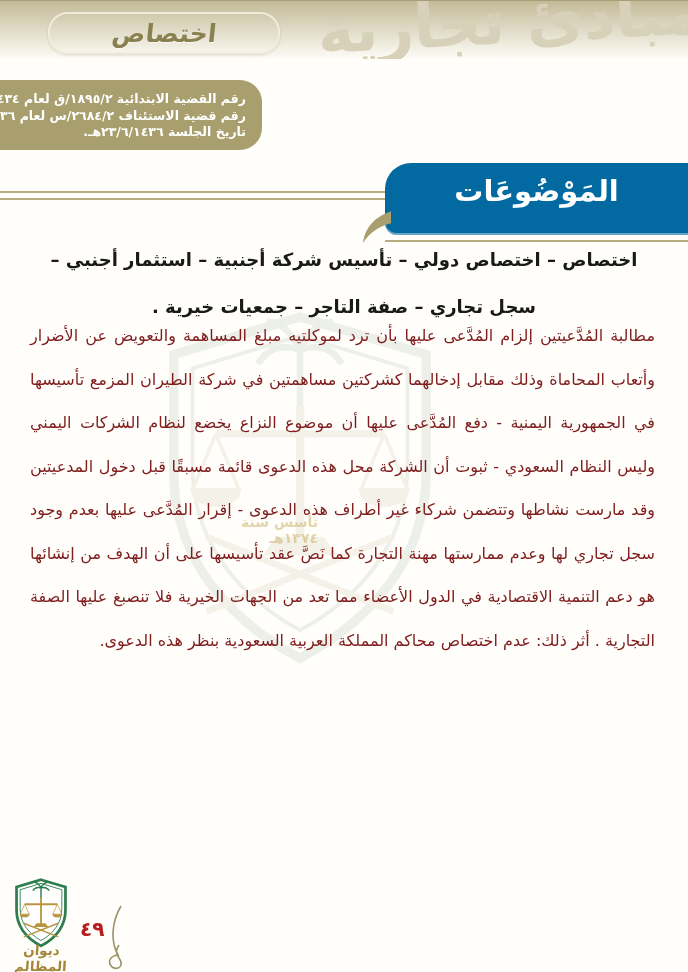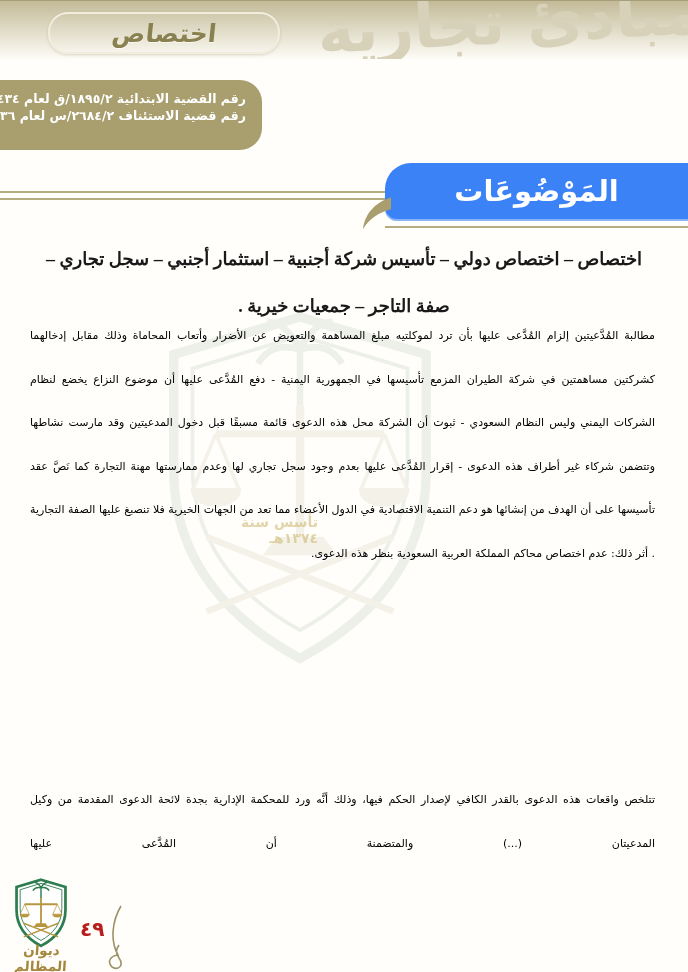--- a/index.html
+++ b/index.html
@@ -19,30 +19,30 @@
   
   .case{position:absolute;top:80px;left:0;width:262px;height:70px;background:#a89e6e;
         border-radius:0 22px 22px 0;padding:11px 16px 0 8px;box-sizing:border-box;
         direction:rtl;text-align:right;}
   .case div{color:#ffffff;font-size:12.5px;font-weight:bold;line-height:16.5px;white-space:nowrap;}
   
   .section{position:absolute;left:0;width:688px;height:60px;}
   .sec-topics{top:163px;} .sec-facts{top:700px;}
   .rules{position:absolute;left:0;top:28px;width:396px;}
   .rules i{display:block;height:2px;background:#b5ac80;margin-bottom:5px;}
-  .chip{position:absolute;right:0;top:0;width:303px;height:58px;background:#3b82f6;
+  .chip{position:absolute;right:0;top:0;width:303px;height:72px;background:#0369a1;
         border-radius:26px 0 0 12px;box-shadow:inset 0 -2px 0 rgba(255,255,255,.4);}
   .chip::after{content:"";position:absolute;left:0;right:0;bottom:-7px;height:2px;background:#b5ac80;}
   .chip h2{margin:0;line-height:56px;text-align:center;color:#fff;font-size:29px;font-weight:bold;}
   .curl{position:absolute;left:-24px;bottom:-10px;width:30px;height:34px;}
   
   .topics-line{position:absolute;top:236px;left:34px;right:34px;text-align:center;
-        font-size:18px;font-weight:bold;color:#191919;line-height:47px;font-family:Liberation Serif, serif;}
-  .para{position:absolute;right:33px;left:30px;text-align:justify;color:#000000;
-        font-size:11px;line-height:43.5px;}
+        font-size:18px;font-weight:bold;color:#191919;line-height:47px;}
+  .para{position:absolute;right:33px;left:30px;text-align:justify;color:#7f1d1d;
+        font-size:16px;line-height:43.5px;}
   .para1{top:314px;}
   .para2{top:778px;text-align-last:justify;}
   
   .seal{position:absolute;left:150px;top:303px;width:300px;height:402px;opacity:.10;}
   .founded{position:absolute;left:198px;top:514px;width:120px;text-align:right;
         color:#cbb468;font-size:14px;font-weight:bold;opacity:.55;}
   
   .shield{position:absolute;left:12px;top:877px;width:58px;height:78px;}
   .shield-cap{position:absolute;left:2px;top:942px;width:78px;text-align:center;
         color:#a5873b;font-size:13.5px;font-weight:bold;transform:skewX(-4deg);}
@@ -57,20 +57,21 @@
   <div class="band">
     <div class="callig">مبادئ تجارية</div>
     <div class="badge">
       <span>اختصاص</span>
     </div>
   </div>
 
   <div class="case">
     <div>رقم القضية الابتدائية ١٨٩٥/٢/ق لعام ١٤٣٤هـ</div>
     <div>رقم قضية الاستئناف ٢٦٨٤/٢/س لعام ١٤٣٦هـ</div>
+    <div>تاريخ الجلسة ٢٣/٦/١٤٣٦هـ.</div>
   </div>
 
   <svg class="seal" viewBox="0 0 64 86" aria-hidden="true">
     <path d="M32 3 L59 11 V36 C59 55 47 68 32 76 C17 68 5 55 5 36 V11 Z" fill="none" stroke="#4f7a58" stroke-width="2"></path>
     <path d="M32 7 L55 14 V35 C55 51 45 63 32 70 C19 63 9 51 9 35 V14 Z" fill="none" stroke="#4f7a58" stroke-width=".8"></path>
     <path d="M32 10 q-6 -2 -9 3 M32 10 q6 -2 9 3 M32 10 q-3 -6 -7 -6 M32 10 q3 -6 7 -6 M32 8 v14" fill="none" stroke="#4f7a58" stroke-width="1.4"></path>
     <line x1="14" y1="28" x2="50" y2="28" stroke="#9a8a4a" stroke-width="1.6"></line>
     <line x1="32" y1="22" x2="32" y2="52" stroke="#9a8a4a" stroke-width="1.8"></line>
     <path d="M14 28 L9 40 M14 28 L19 40 M9 40 a5 3.2 0 0 0 10 0 Z" fill="#9a8a4a" stroke="#9a8a4a" stroke-width=".8"></path>
     <path d="M50 28 L45 40 M50 28 L55 40 M45 40 a5 3.2 0 0 0 10 0 Z" fill="#9a8a4a" stroke="#9a8a4a" stroke-width=".8"></path>
@@ -90,21 +91,20 @@
       </svg>
       <h2>المَوْضُوعَات</h2>
     </div>
   </div>
 
   <div class="topics-line">اختصاص – اختصاص دولي – تأسيس شركة أجنبية – استثمار أجنبي – سجل تجاري – صفة التاجر – جمعيات خيرية .</div>
 
   <div class="para para1">مطالبة المُدَّعيتين إلزام المُدَّعى عليها بأن ترد لموكلتيه مبلغ المساهمة والتعويض عن الأضرار وأتعاب المحاماة وذلك مقابل إدخالهما كشركتين مساهمتين في شركة الطيران المزمع تأسيسها في الجمهورية اليمنية - دفع المُدَّعى عليها أن موضوع النزاع يخضع لنظام الشركات اليمني وليس النظام السعودي - ثبوت أن الشركة محل هذه الدعوى قائمة مسبقًا قبل دخول المدعيتين وقد مارست نشاطها وتتضمن شركاء غير أطراف هذه الدعوى - إقرار المُدَّعى عليها بعدم وجود سجل تجاري لها وعدم ممارستها مهنة التجارة كما نَصَّ عقد تأسيسها على أن الهدف من إنشائها هو دعم التنمية الاقتصادية في الدول الأعضاء مما تعد من الجهات الخيرية فلا تنصبغ عليها الصفة التجارية . أثر ذلك: عدم اختصاص محاكم المملكة العربية السعودية بنظر هذه الدعوى.</div>
 
 
-  <div class="para para2">تتلخص واقعات هذه الدعوى بالقدر الكافي لإصدار الحكم فيها، وذلك أنَّه ورد للمحكمة الإدارية بجدة لائحة الدعوى المقدمة من وكيل المدعيتان (...) والمتضمنة أن المُدَّعى عليها</div>
 
   <svg class="shield" viewBox="0 0 64 86" aria-hidden="true">
     <path d="M32 3 L59 11 V36 C59 55 47 68 32 76 C17 68 5 55 5 36 V11 Z" fill="#ffffff" stroke="#2e7d4f" stroke-width="3"></path>
     <path d="M32 7 L55 14 V35 C55 51 45 63 32 70 C19 63 9 51 9 35 V14 Z" fill="none" stroke="#2e7d4f" stroke-width="1"></path>
     <path d="M32 12 q-6 -2 -9 3 M32 12 q6 -2 9 3 M32 12 q-3 -6 -7 -6 M32 12 q3 -6 7 -6 M32 10 v13" fill="none" stroke="#2e7d4f" stroke-width="1.6"></path>
     <line x1="14" y1="30" x2="50" y2="30" stroke="#b8963e" stroke-width="2"></line>
     <line x1="32" y1="23" x2="32" y2="52" stroke="#b8963e" stroke-width="2"></line>
     <path d="M14 30 L9 41 M14 30 L19 41 M9 41 a5 3.2 0 0 0 10 0 Z" fill="#b8963e" stroke="#b8963e" stroke-width=".8"></path>
     <path d="M50 30 L45 41 M50 30 L55 41 M45 41 a5 3.2 0 0 0 10 0 Z" fill="#b8963e" stroke="#b8963e" stroke-width=".8"></path>
     <path d="M24 55 h16 l-3 -4 h-10 Z" fill="#b8963e"></path>

